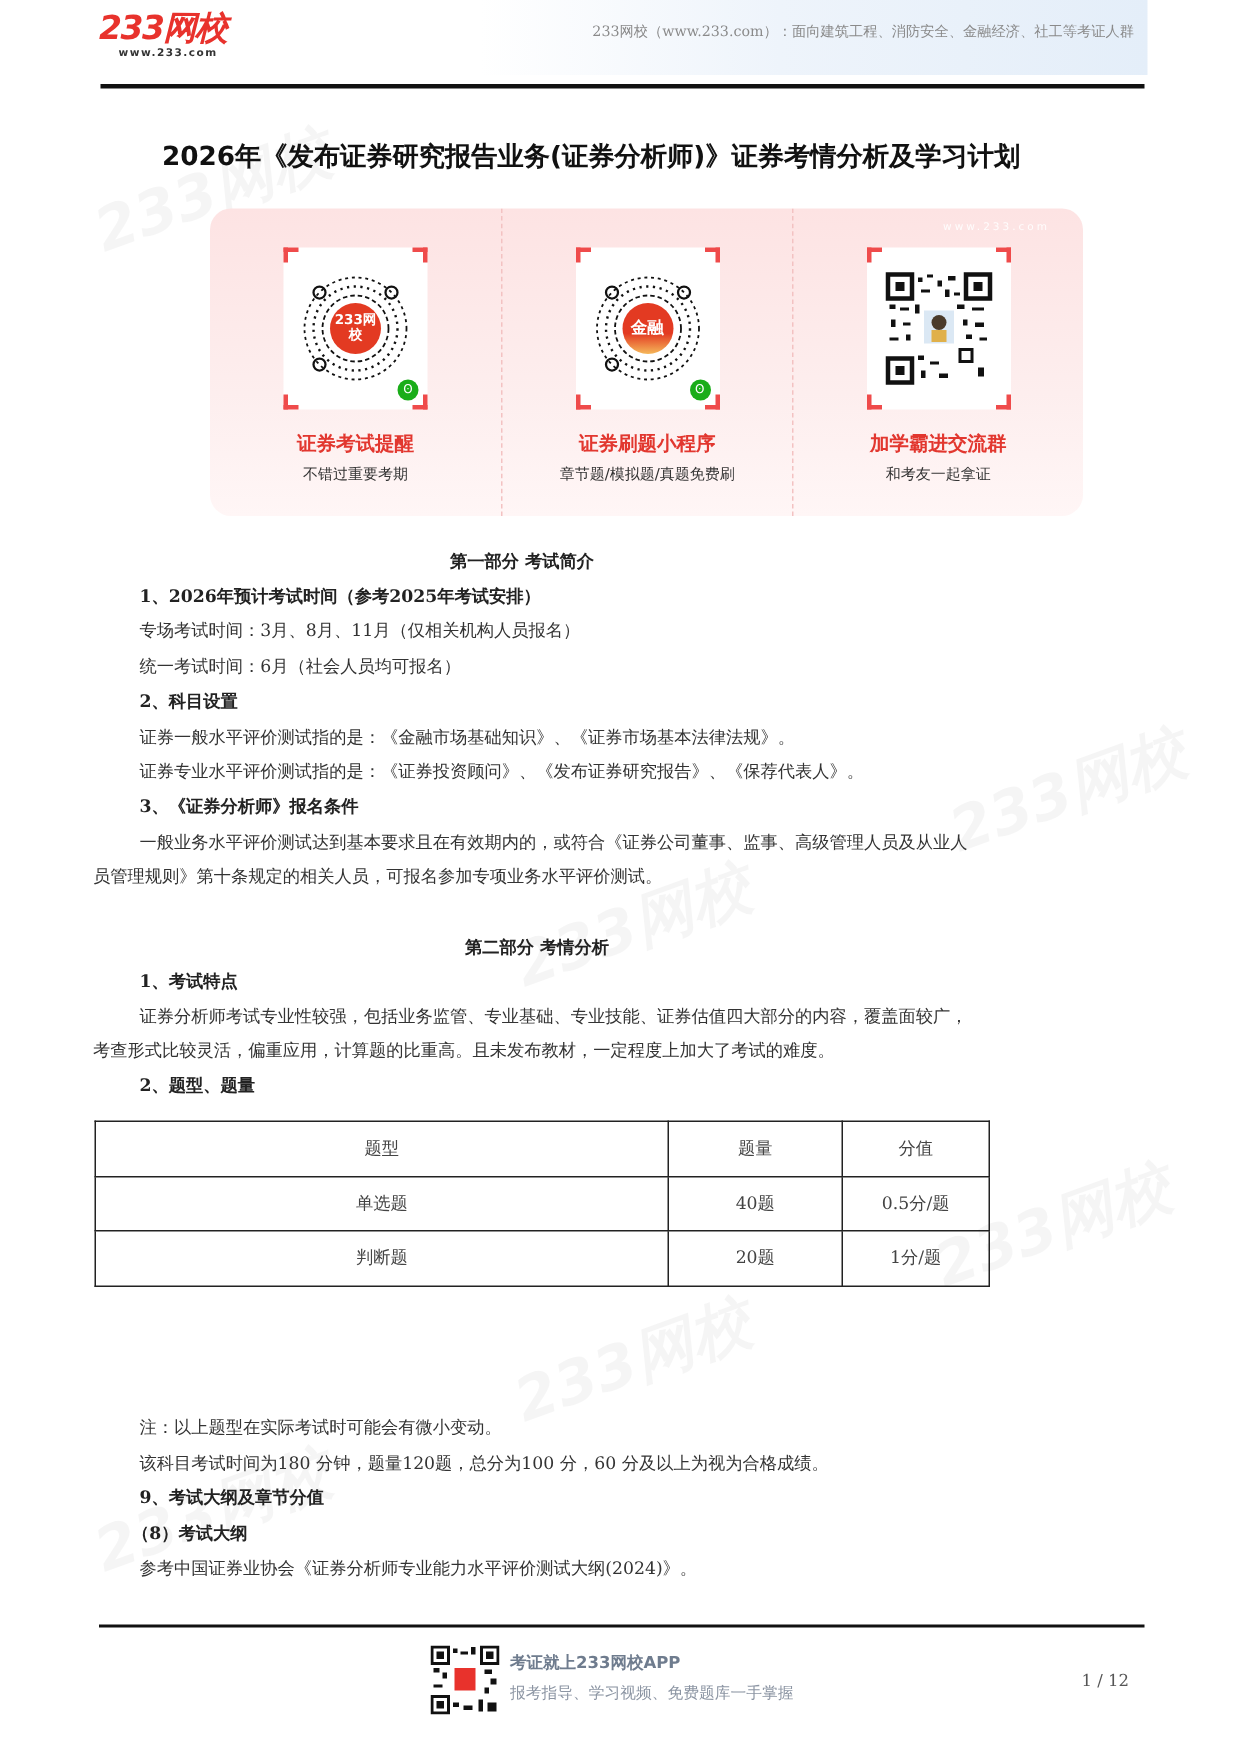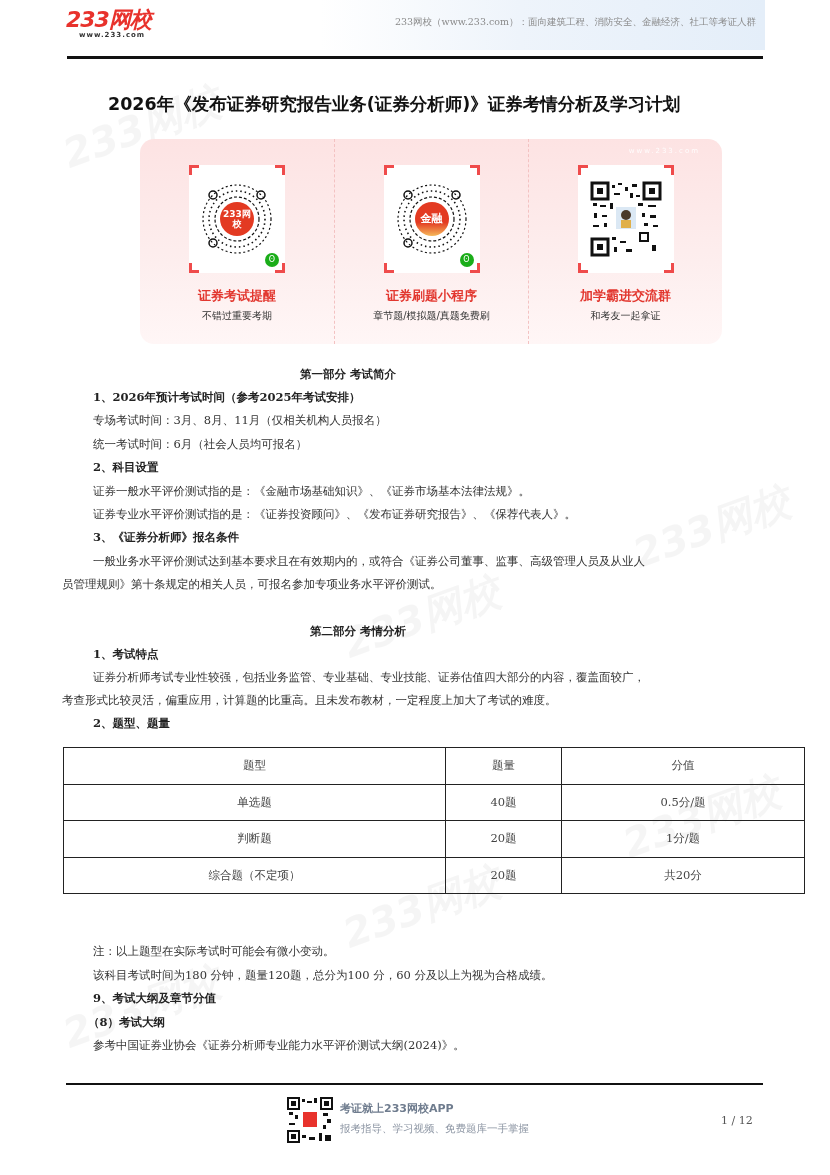--- a/index.html
+++ b/index.html
@@ -48,21 +48,21 @@
       font-size: 13px; color: #e2372f; }
     .banner-sub { position: absolute; left: 0; top: 170px; width: 100%; font-family: "DejaVu Sans", sans-serif;
       font-size: 10px; color: #333; }
 
     
     .p { position: absolute; font-size: 11.5px; color: #333; white-space: nowrap; }
     .h { font-weight: bold; color: #222; }
     .center { left: 0; width: 696px; text-align: center; }
 
     
-    .tbl { position: absolute; left: 63px; top: 747px; width: 742px; border-collapse: collapse; font-size: 11.5px; color: #444; }
+    .tbl { position: absolute; left: 63px; top: 747px; width: 597px; border-collapse: collapse; font-size: 11.5px; color: #444; }
     .tbl td, .tbl th { border: 1px solid #222; text-align: center; height: 36.5px; font-weight: normal; }
     .tbl .c-type { width: 382px; }
     .tbl .c-count { width: 116px; }
 
     
     .footer-rule { position: absolute; left: 66px; top: 1083px; width: 697px; height: 2px; background: #111; }
     .footer-qr { position: absolute; left: 287px; top: 1097px; width: 46px; height: 46px; }
     .footer-title { position: absolute; left: 340px; top: 1101px; font-family: "DejaVu Sans", sans-serif; font-weight: bold;
       font-size: 11px; color: #6f7c8e; }
     .footer-sub { position: absolute; left: 340px; top: 1122px; font-family: "DejaVu Sans", sans-serif; font-size: 10.5px; color: #8c95a3; }
@@ -223,25 +223,20 @@
   <tr>
     <td>单选题</td>
     <td>40题</td>
     <td>0.5分/题</td>
   </tr>
   <tr>
     <td>判断题</td>
     <td>20题</td>
     <td>1分/题</td>
   </tr>
-  <tr>
-    <td>综合题（不定项）</td>
-    <td>20题</td>
-    <td>共20分</td>
-  </tr>
 </tbody>
   </table>
 
 <div class="p" style="left:93px;top:944px;">注：以上题型在实际考试时可能会有微小变动。</div>
 <div class="p" style="left:93px;top:968px;">该科目考试时间为180 分钟，题量120题，总分为100 分，60 分及以上为视为合格成绩。</div>
 <div class="p h" style="left:93px;top:991px;">9、考试大纲及章节分值</div>
 <div class="p h" style="left:88px;top:1015px;">（8）考试大纲</div>
 <div class="p" style="left:93px;top:1038px;">参考中国证券业协会《证券分析师专业能力水平评价测试大纲(2024)》。</div>
 
 <div class="footer-rule"></div>

